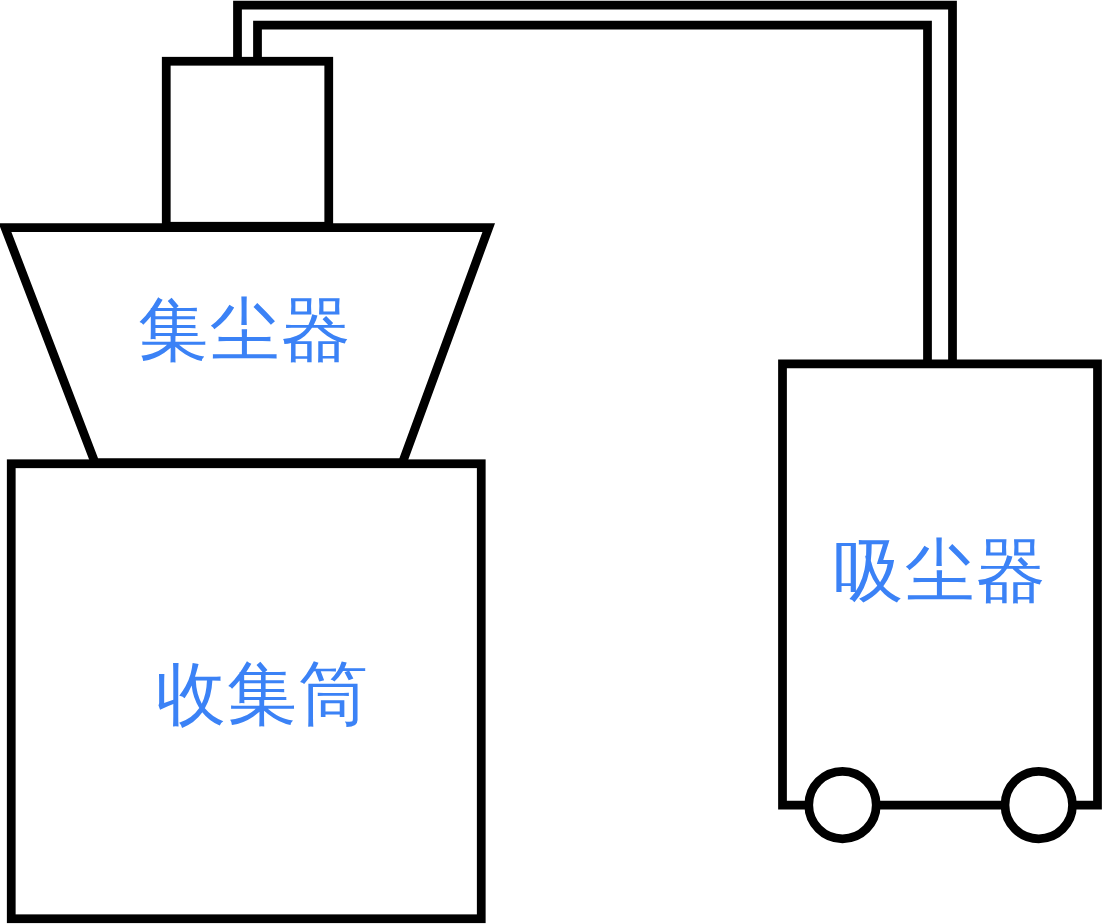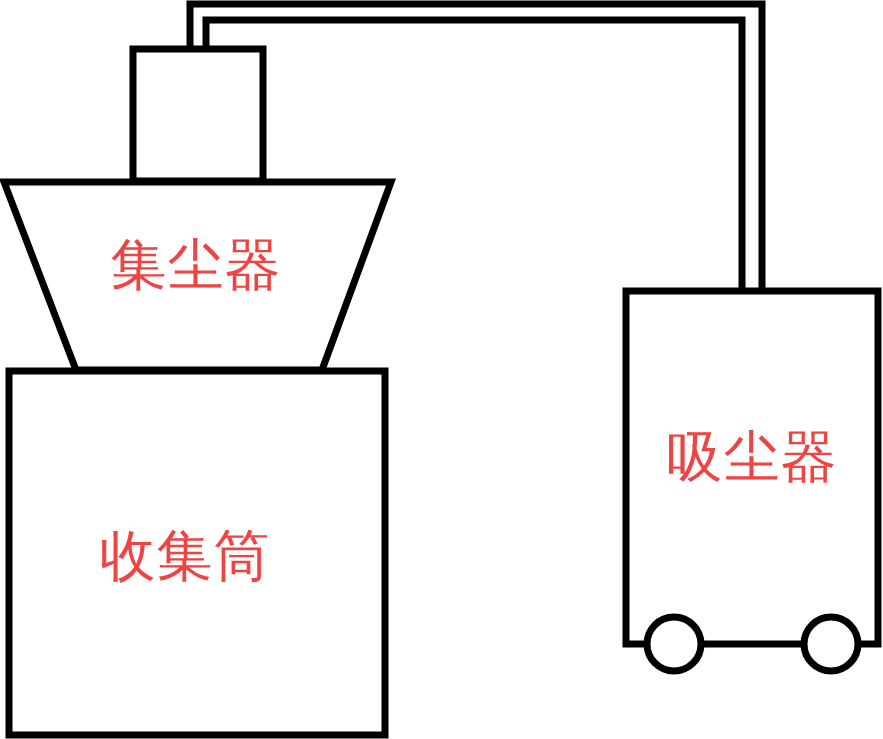--- a/index.html
+++ b/index.html
@@ -2,21 +2,21 @@
 <html><head>
   <meta charset="utf-8">
   <style>
     html, body { margin: 0; padding: 0; background: #ffffff; }
     body { width: 883px; height: 739px; overflow: hidden; position: relative; }
     svg { position: absolute; left: 0; top: 0; }
     .label {
       position: absolute;
       font-family: "DejaVu Serif", "Liberation Serif", serif;
       font-size: 56px;
-      color: #ef4444;
+      color: #3b82f6;
       line-height: 1;
       white-space: nowrap;
       transform: translate(-50%, -50%);
       letter-spacing: 1px;
     }
   </style>
 </head>
 <body>
 
 <svg width="883" height="739" viewBox="0 0 883 739">
@@ -34,15 +34,15 @@
     <polyline points="647,644 626,644 626,291 878,291 878,644 857,644"></polyline>
     <line x1="701" y1="644" x2="804" y2="644"></line>
 
     <circle cx="674" cy="644" r="27" fill="#ffffff"></circle>
     <circle cx="831" cy="644" r="27" fill="#ffffff"></circle>
   </g>
 </svg>
 
 <div class="label" style="left:196px; top:265px;">集尘器</div>
 
-<div class="label" style="left:185px; top:556px;">收集筒</div>
+<div class="label" style="left:210px; top:556px;">收集筒</div>
 
 <div class="label" style="left:752px; top:461px;font-family:Liberation Mono, monospace;">吸尘器</div>
 
 </body></html>

